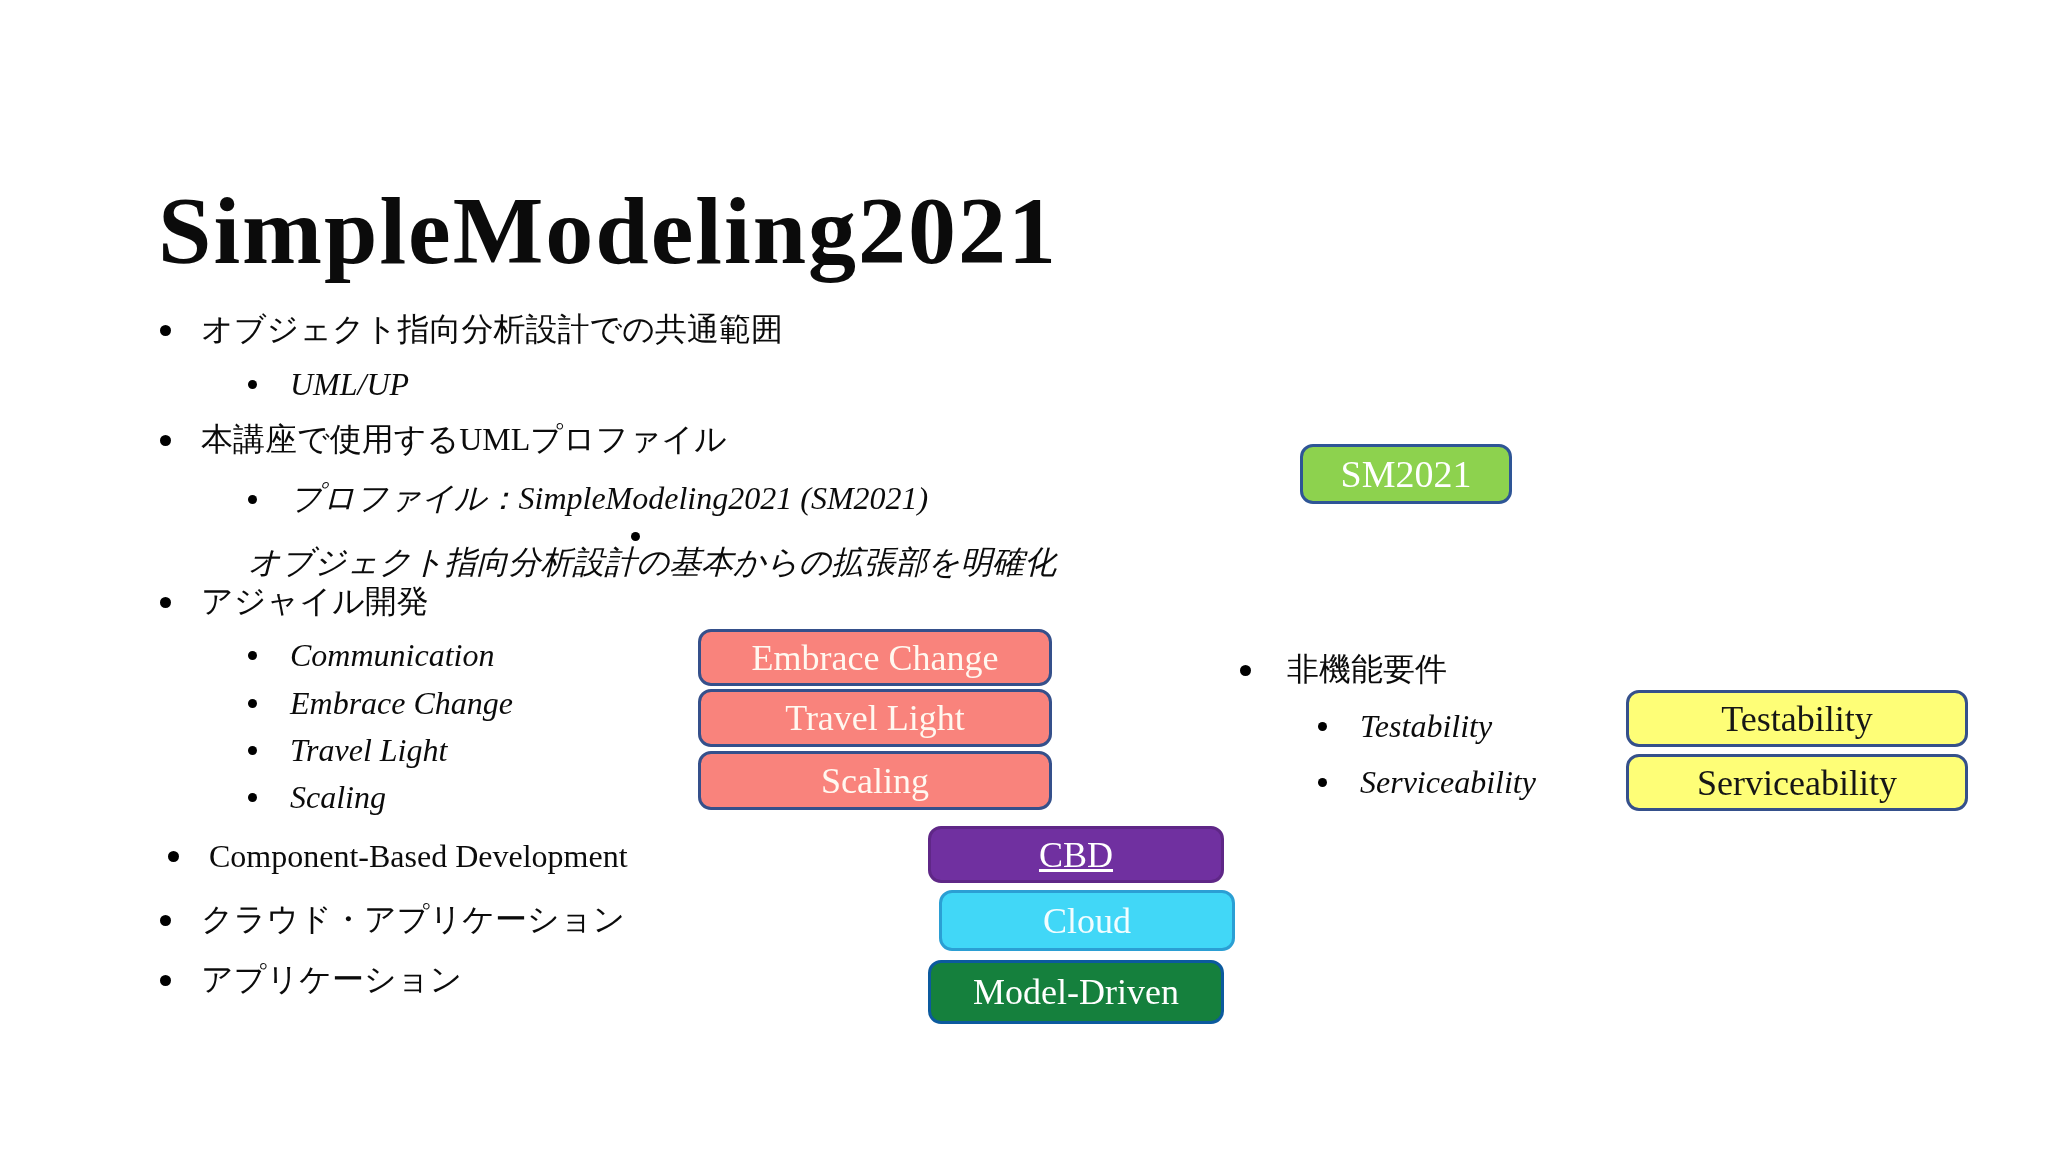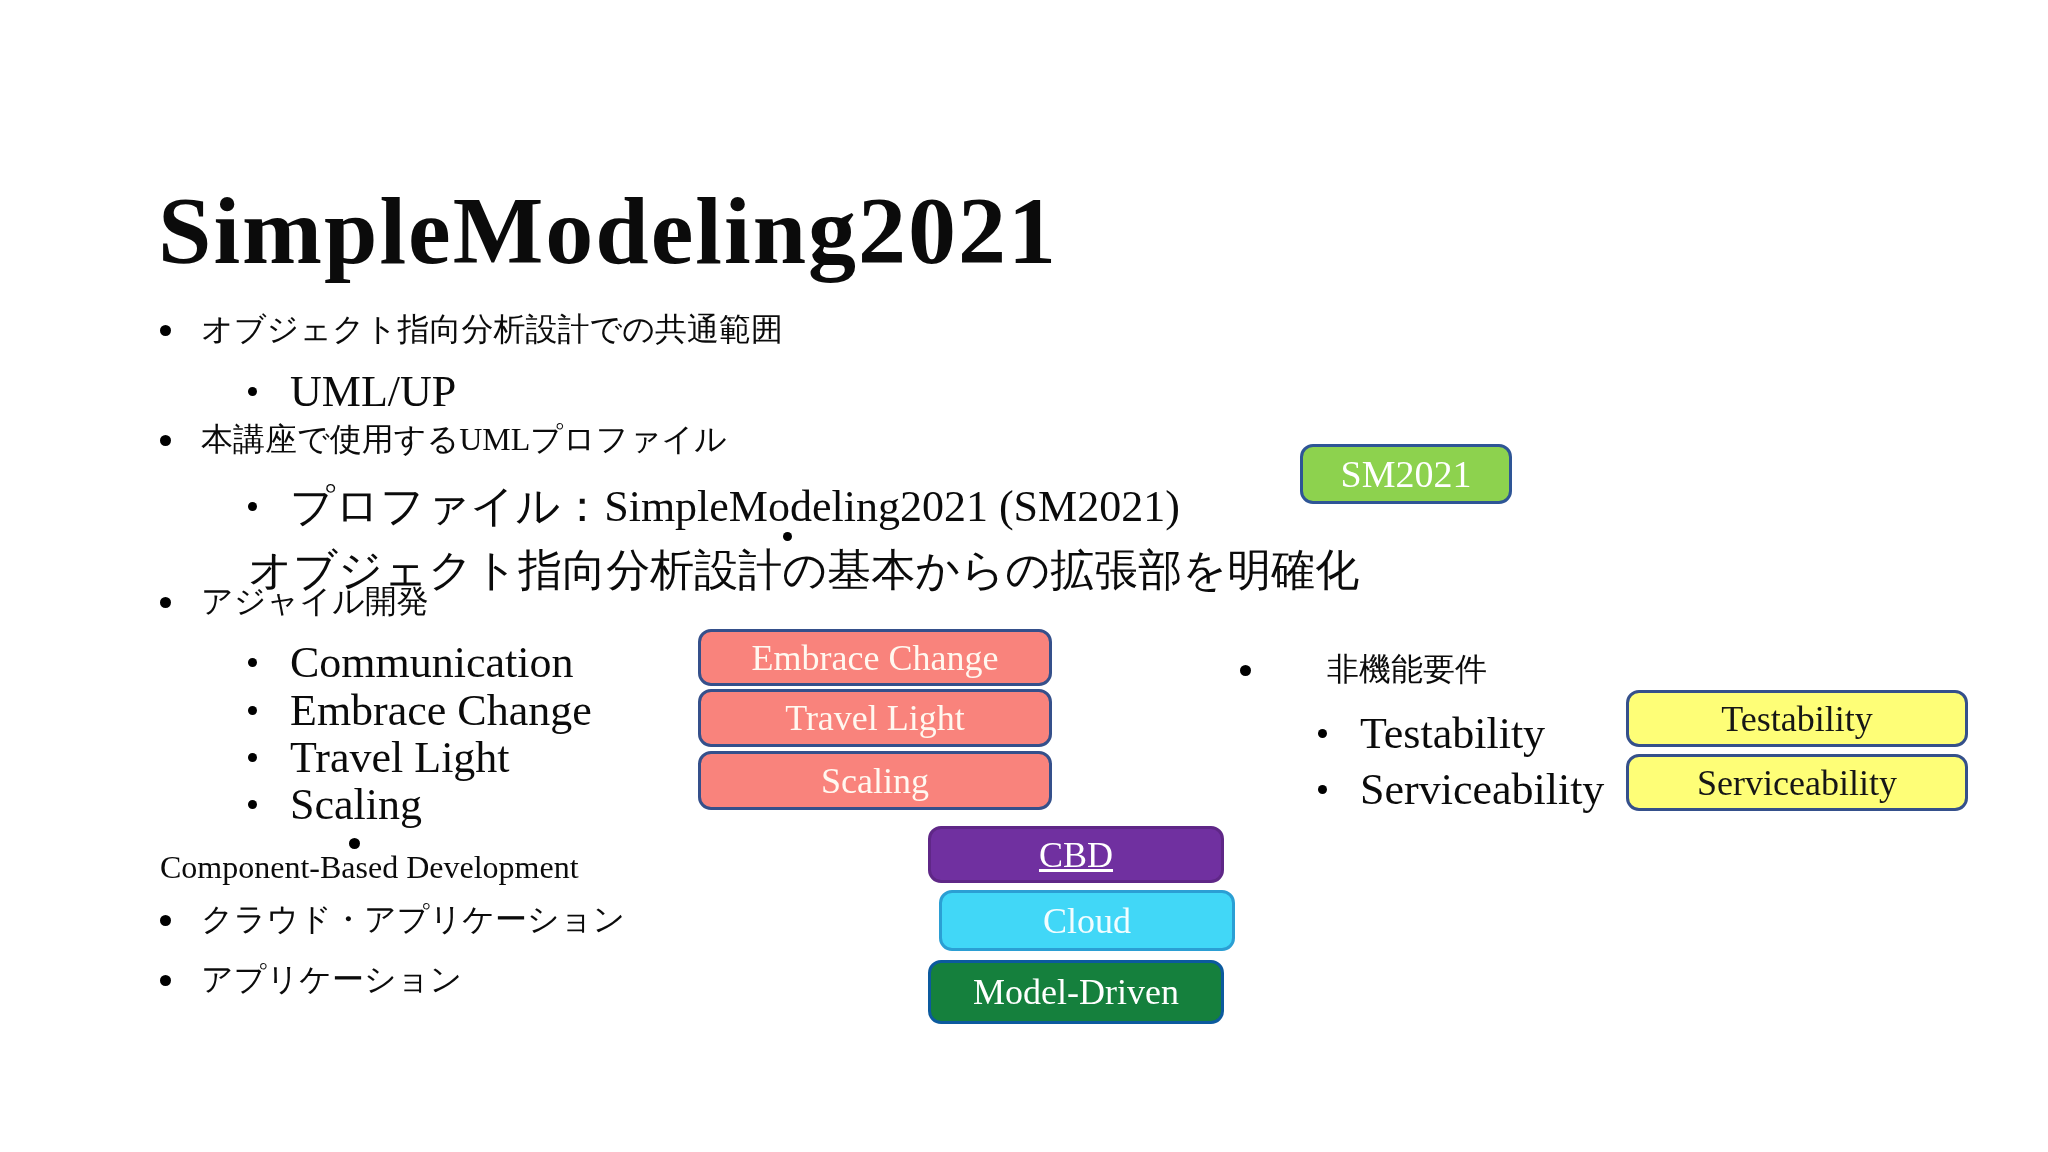--- a/index.html
+++ b/index.html
@@ -25,40 +25,40 @@
     align-items:center;
     white-space:nowrap;
   }
   .line .dot {
     flex:0 0 auto;
     border-radius:50%;
     background:#000;
   }
   .l1 { font-size:32px; }
   .l1 .dot { width:11px; height:11px; margin-right:30px; }
-  .l2 { font-size:44px; }
+  .l2 { font-size:32px;font-style:italic; }
   .l2 .dot { width:9px; height:9px; margin-right:33px; }
 
   
   #ln0  { left:160px; top:308px; }
   #ln1  { left:248px; top:366px; }
   #ln2  { left:160px; top:418px; }
   #ln3  { left:248px; top:477px; }
   #ln4  { left:248px; top:532px;flex-direction:column; }
   #ln5  { left:160px; top:580px; }
   #ln6  { left:248px; top:637px; }
   #ln7  { left:248px; top:685px; }
   #ln8  { left:248px; top:732px; }
   #ln9  { left:248px; top:779px; }
-  #ln10 { left:160px; top:838px;flex-direction:column; }
+  #ln10 { left:168px; top:838px; }
   #ln11 { left:160px; top:898px; }
   #ln12 { left:160px; top:958px; }
 
   
-  #rn0 { left:1240px; top:648px;gap:40px; }
+  #rn0 { left:1240px; top:648px; }
   #rn0 .dot { margin-right:36px; }
   #rn1 { left:1318px; top:708px; }
   #rn2 { left:1318px; top:764px; }
 
   .badge {
     position:absolute;
     display:flex;
     align-items:center;
     justify-content:center;
     border:3px solid #35508B;

